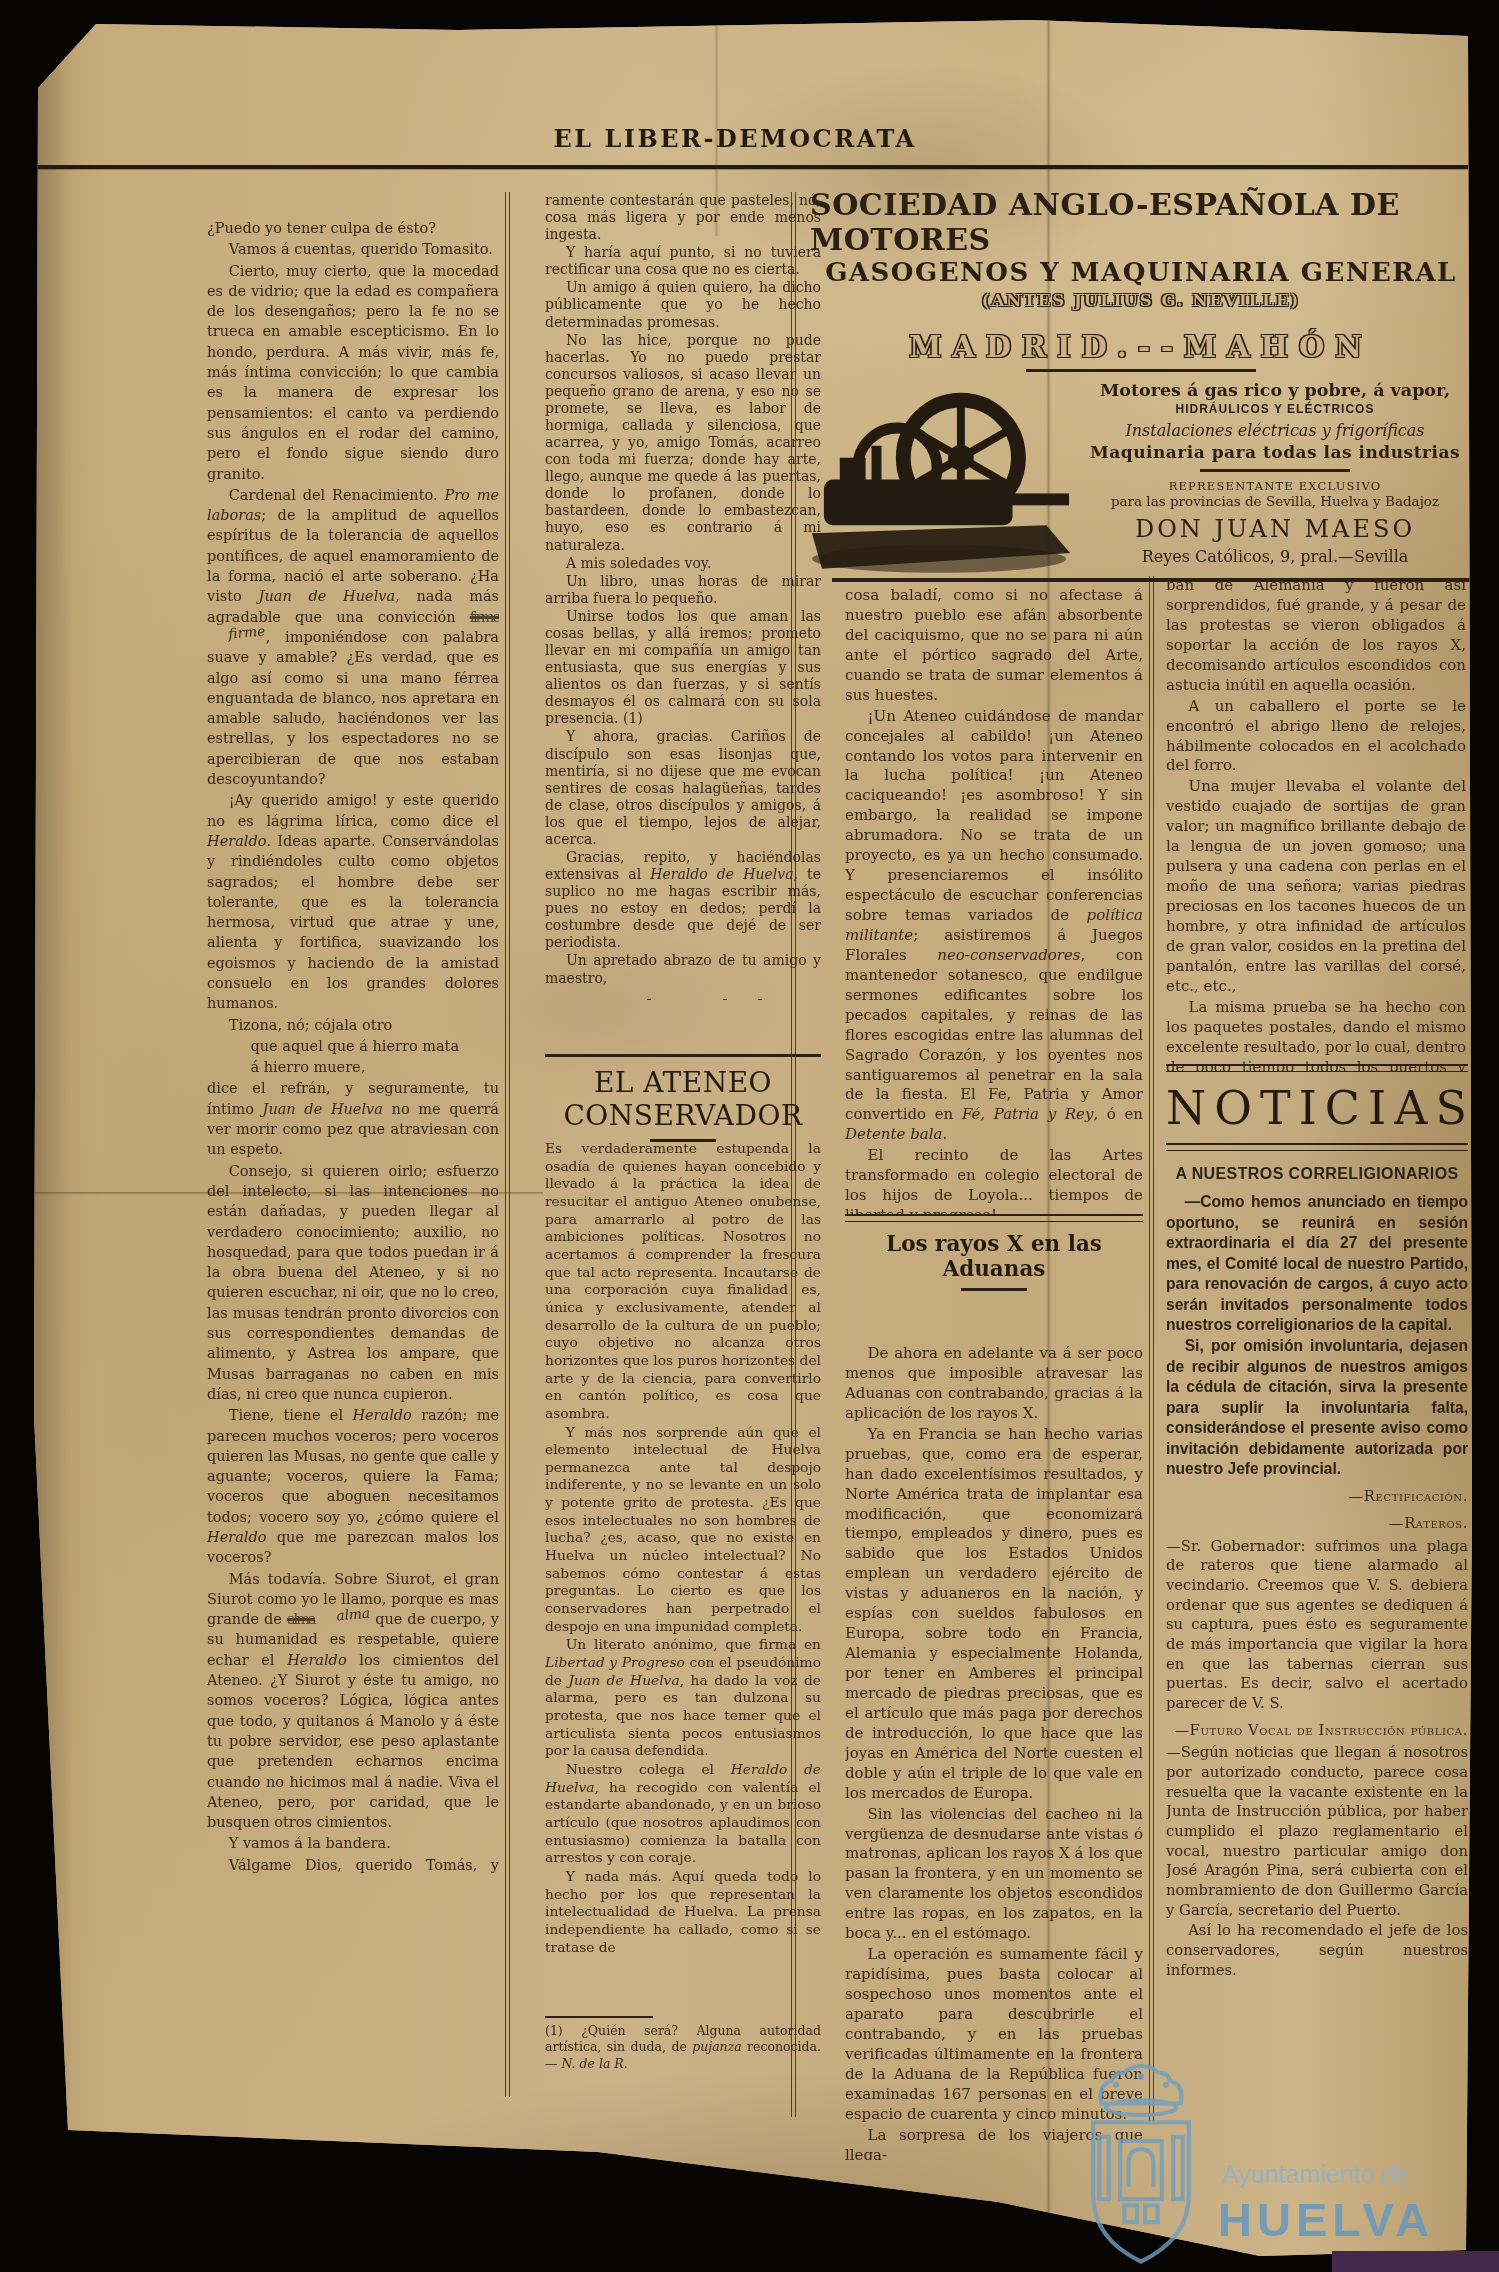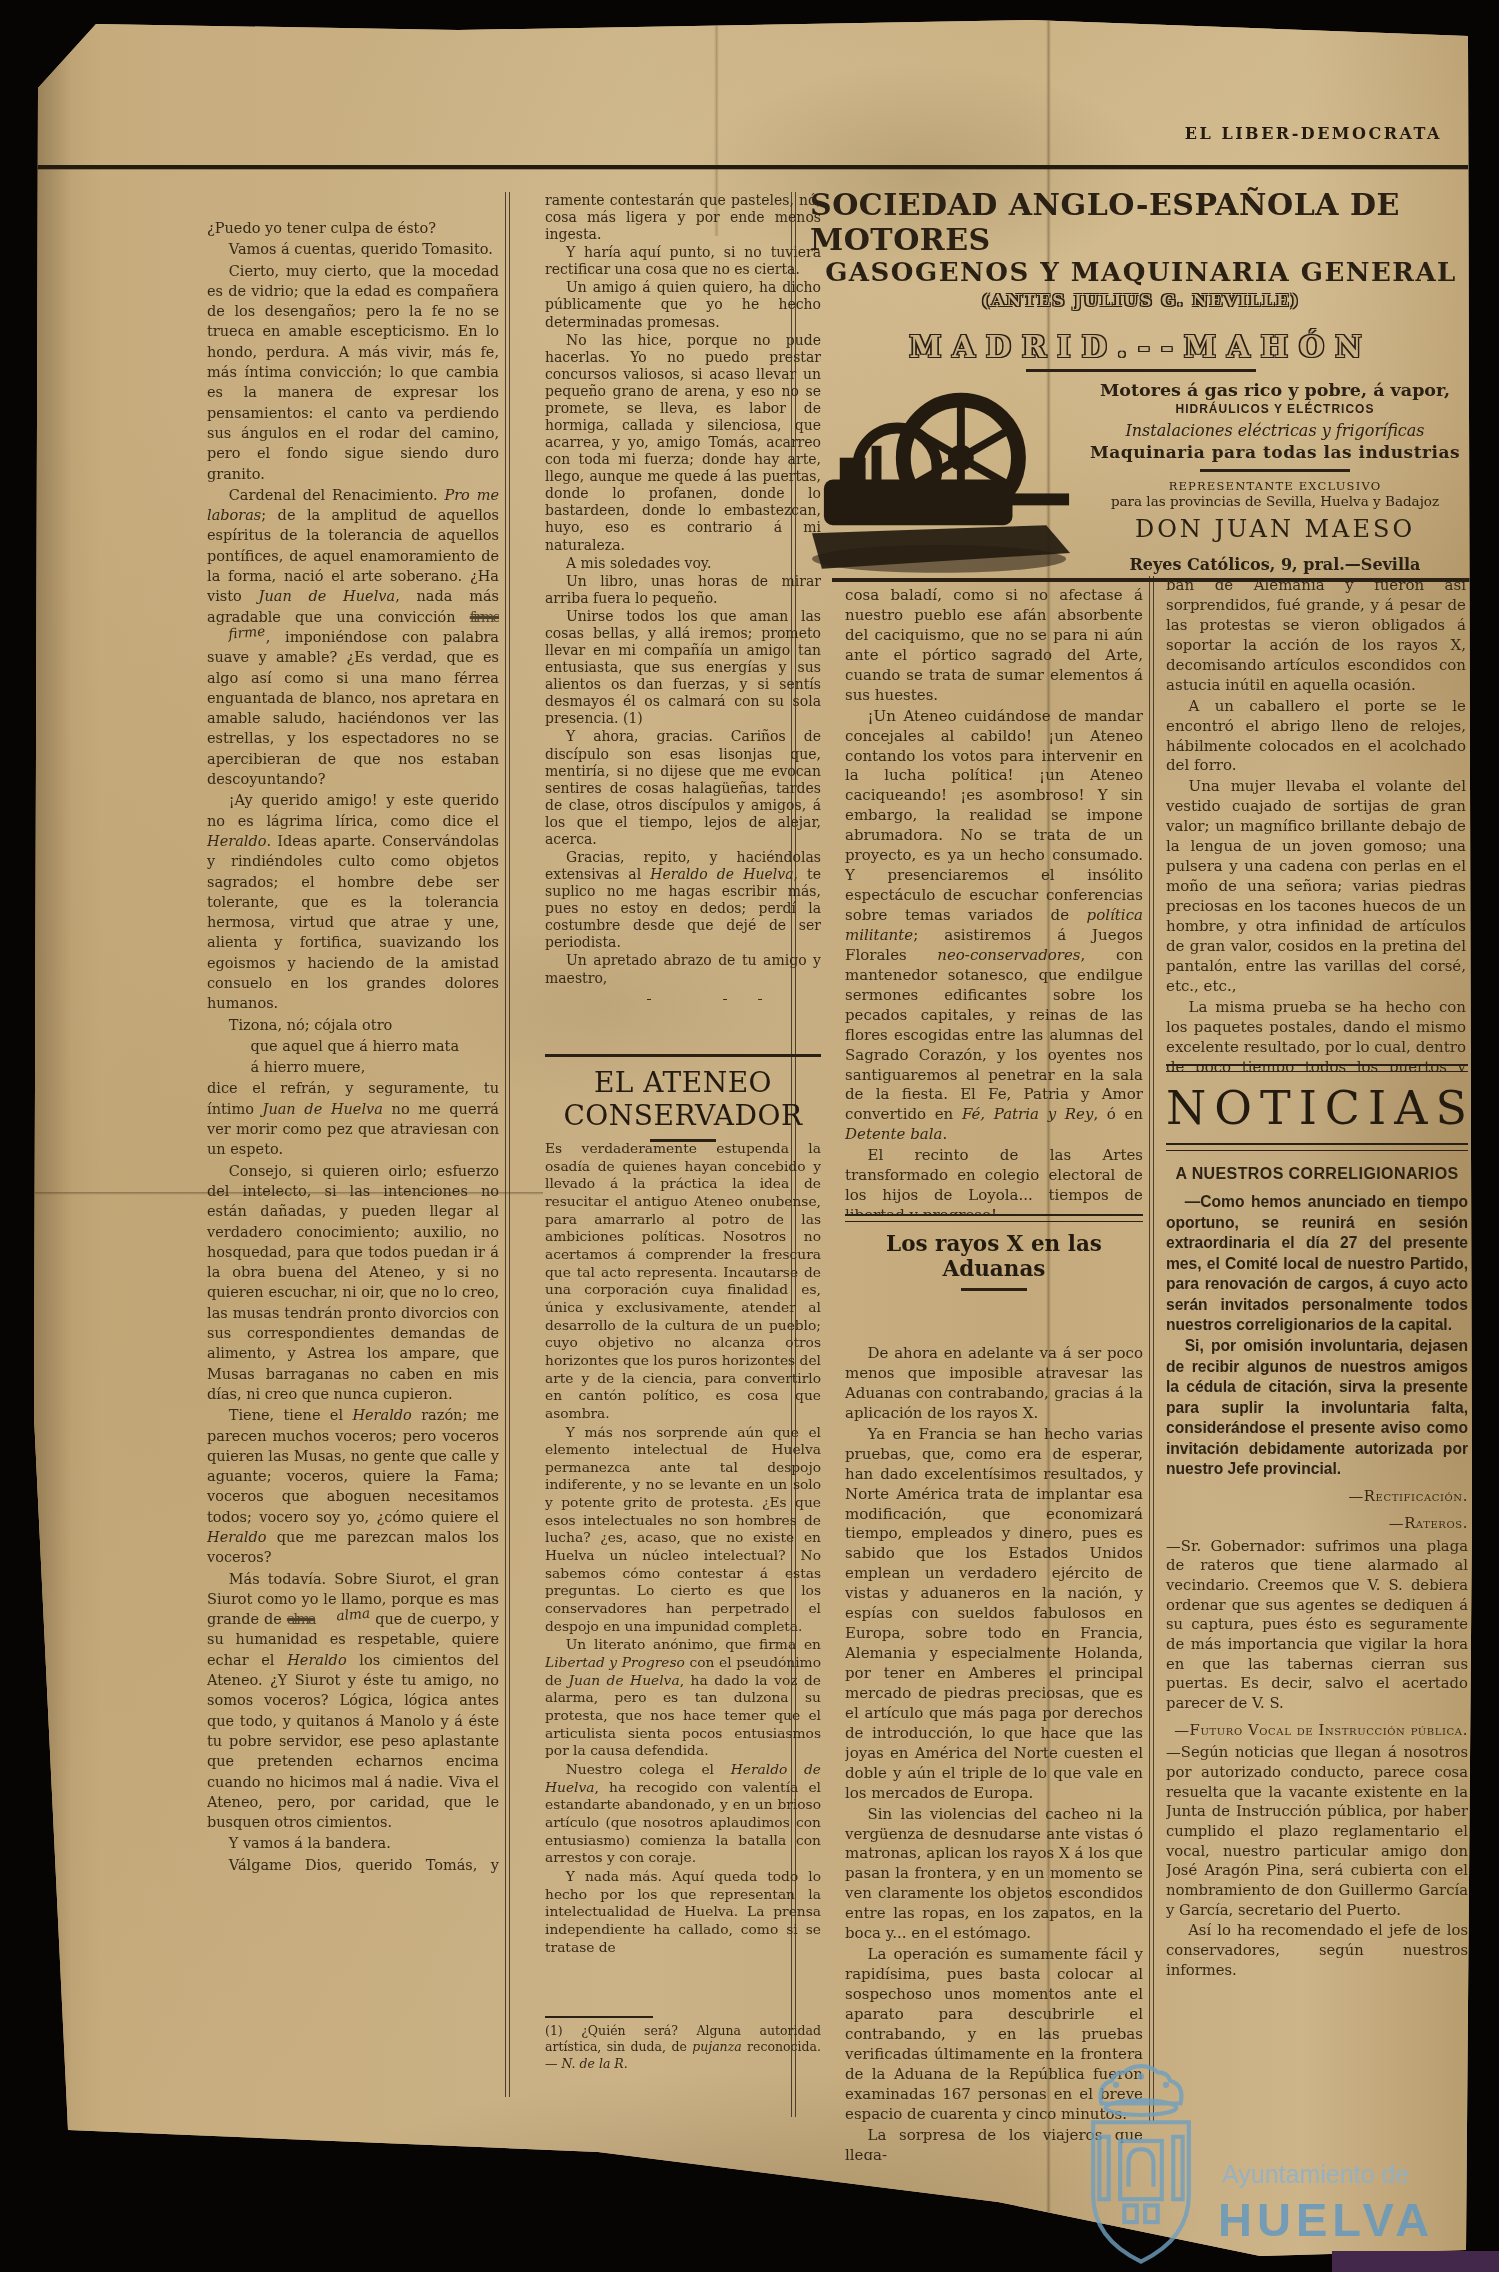--- a/index.html
+++ b/index.html
@@ -23,22 +23,22 @@
       radial-gradient(260px 140px at 40% 44%, rgba(110,84,48,.12), transparent 70%),
       radial-gradient(600px 200px at 50% 98%, rgba(90,66,34,.25), transparent 75%),
       linear-gradient(90deg, rgba(60,40,20,.28), transparent 3%);}
   .fold-v{position:absolute;width:5px;pointer-events:none;
     background:linear-gradient(90deg,transparent,rgba(80,58,28,.35),transparent);}
   #fold-main{left:1018px;top:0;height:100%;}
   #fold-top{left:686px;top:0;height:220px;opacity:.7;}
   .crease-h{position:absolute;left:0;top:1176px;width:515px;height:3px;pointer-events:none;
     background:linear-gradient(180deg,rgba(70,48,22,.45),transparent);}
   
-  .masthead{position:absolute;left:0;top:108px;width:1414px;text-align:right;
-    font-weight:bold;font-size:16px;letter-spacing:2.5px;color:#241b10;}
+  .masthead{position:absolute;left:0;top:108px;width:1414px;text-align:center;
+    font-weight:bold;font-size:24px;letter-spacing:2.5px;color:#241b10;}
   .head-rule{position:absolute;left:6px;top:149px;width:1434px;height:3.5px;background:#241b10;
     box-shadow:0 1px 0 rgba(36,27,16,.3);}
   
   .vsep{position:absolute;width:5px;box-sizing:border-box;
     border-left:1.4px solid rgba(44,34,20,.8);border-right:1.4px solid rgba(44,34,20,.8);}
   #sep1{left:477px;top:176px;height:1905px;}
   #sep2{left:763px;top:176px;height:1925px;}
   #sep3{left:1121px;top:560px;height:1545px;}
   
   .col{position:absolute;text-align:justify;overflow:hidden;color:#342817;}
@@ -84,21 +84,21 @@
   .engine{width:268px;height:194px;flex:none;margin-top:14px;}
   .ad-right{flex:1;text-align:center;padding-top:6px;}
   .ar1{font-size:17.5px;font-weight:bold;}
   .ar2{font-family:"Liberation Sans",sans-serif;font-weight:bold;font-size:12px;letter-spacing:1px;margin-top:2px;}
   .ar3{font-style:italic;font-size:16px;margin-top:5px;}
   .ar4{font-weight:bold;font-size:17px;margin-top:2px;letter-spacing:.5px;}
   .ar-rule{width:150px;height:2.5px;background:#2a2014;margin:7px auto;}
   .ar5{font-size:11.5px;letter-spacing:1.2px;margin-top:4px;}
   .ar6{font-size:13.5px;}
   .ar7{font-size:24px;letter-spacing:3px;margin-top:6px;}
-  .ar8{font-size:16px;font-weight:bold;margin-top:12px;}
+  .ar8{font-size:16px;font-weight:normal;margin-top:4px;}
   .ad-bottomrule{position:absolute;left:22px;right:0;top:404px;height:4px;background:#2a2014;}
   
   .watermark{position:absolute;left:1050px;top:2056px;width:430px;height:216px;pointer-events:none;}
   .wm-text1{position:absolute;left:172px;top:104px;font-family:"Liberation Sans",sans-serif;
     font-size:25px;color:rgba(140,178,204,.85);}
   .wm-text2{position:absolute;left:168px;top:136px;font-family:"Liberation Sans",sans-serif;
     font-weight:bold;font-size:47px;letter-spacing:5px;color:rgba(104,153,188,.88);}
   .sliver{position:absolute;left:1332px;top:2251px;width:167px;height:21px;background:#44284b;}
 </style>
 </head>

